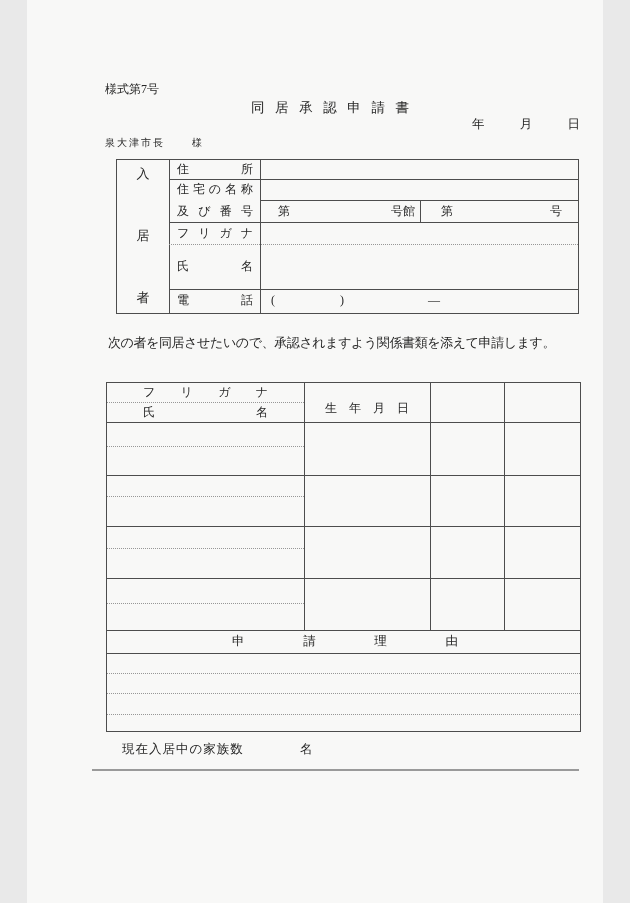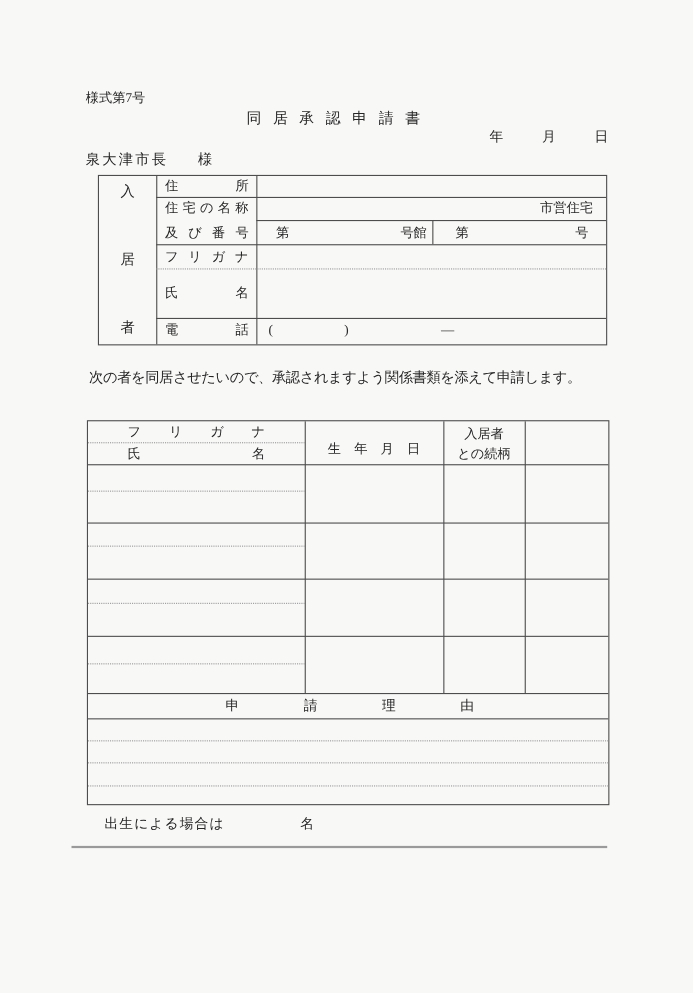--- a/index.html
+++ b/index.html
@@ -4,30 +4,30 @@
 <style>
   :root{
     --line:#4d4d4d;
     --dot:#979797;
     --text:#262626;
     --bg:#f8f8f7;
   }
   html,body{margin:0;padding:0;}
   body{background:#e9e9e9;}
   .page{
-    position:relative;width:630px;height:903px;background:var(--bg);
+    position:relative;width:576px;height:903px;background:var(--bg);
     font-family:"Liberation Serif","DejaVu Serif",serif;color:var(--text);
     overflow:hidden;margin:0 auto;
   }
   .abs{position:absolute;}
   
   .form-number{left:78px;top:81px;font-size:12px;}
   .title{left:224px;top:99px;width:158px;display:flex;justify-content:space-between;font-size:13.5px;}
   .date-line{left:445px;top:116px;width:108px;display:flex;justify-content:space-between;font-size:12.5px;}
-  .addressee-line{left:78px;top:136px;font-size:13px;letter-spacing:2px;}
+  .addressee-line{left:78px;top:136px;font-size:10px;letter-spacing:2px;}
   .addressee-line .honorific{margin-left:27px;letter-spacing:0;}
   .declaration{left:81px;top:334px;font-size:13px;letter-spacing:-0.4px;white-space:nowrap;}
   
   .hl{position:absolute;height:1px;background:var(--line);}
   .vl{position:absolute;width:1px;background:var(--line);}
   .dl{position:absolute;height:0;border-top:1px dotted var(--dot);}
   
   .t1{left:89px;top:159px;width:461px;height:153px;border:1px solid var(--line);font-size:12px;}
   .t1 .vA{left:52px;top:0;height:100%;}
   .t1 .vB{left:143px;top:0;height:100%;}
@@ -171,21 +171,20 @@
     <div class="abs lbl lbl-name">
         <span>氏</span>
         <span>名</span>
       </div>
     <div class="abs lbl lbl-phone">
         <span>電</span>
         <span>話</span>
       </div>
 
     <div class="abs val val-address"></div>
-    <div class="abs val housing-type">市営住宅</div>
     <div class="abs building-cell">
       <span>第</span>
       <span>号館</span>
     </div>
     <div class="abs unit-cell">
       <span>第</span>
       <span>号</span>
     </div>
     <div class="abs val val-furigana"></div>
     <div class="abs val val-name"></div>
@@ -226,24 +225,20 @@
     <div class="abs h-name">
         <span>氏</span>
         <span>名</span>
       </div>
     <div class="abs h-birth">
         <span>生</span>
         <span>年</span>
         <span>月</span>
         <span>日</span>
       </div>
-    <div class="abs h-two h-relation">
-      <div>入居者</div>
-      <div>との続柄</div>
-    </div>
 
     <div class="cell col-name" style="top:39px;height:24px;"></div>
     <div class="cell col-name" style="top:63px;height:29px;"></div>
     <div class="cell col-birth" style="top:39px;height:53px;"></div>
     <div class="cell col-rel" style="top:39px;height:53px;"></div>
     <div class="cell col-occ" style="top:39px;height:53px;"></div>
 
     <div class="cell col-name" style="top:92px;height:21px;"></div>
     <div class="cell col-name" style="top:113px;height:30px;"></div>
     <div class="cell col-birth" style="top:92px;height:51px;"></div>
@@ -266,18 +261,18 @@
         <span>申</span>
         <span>請</span>
         <span>理</span>
         <span>由</span>
       </div>
     <div class="cell reason-line" style="top:270px;"></div>
     <div class="cell reason-line" style="top:290px;"></div>
     <div class="cell reason-line" style="top:310px;"></div>
   </div>
 
-  <div class="abs family-label">出生による場合は</div>
+  <div class="abs family-label">現在入居中の家族数</div>
   <div class="abs family-value"></div>
   <div class="abs family-unit">名</div>
   <div class="abs bottom-rule"></div>
 
 </div>
 
 </body></html>

